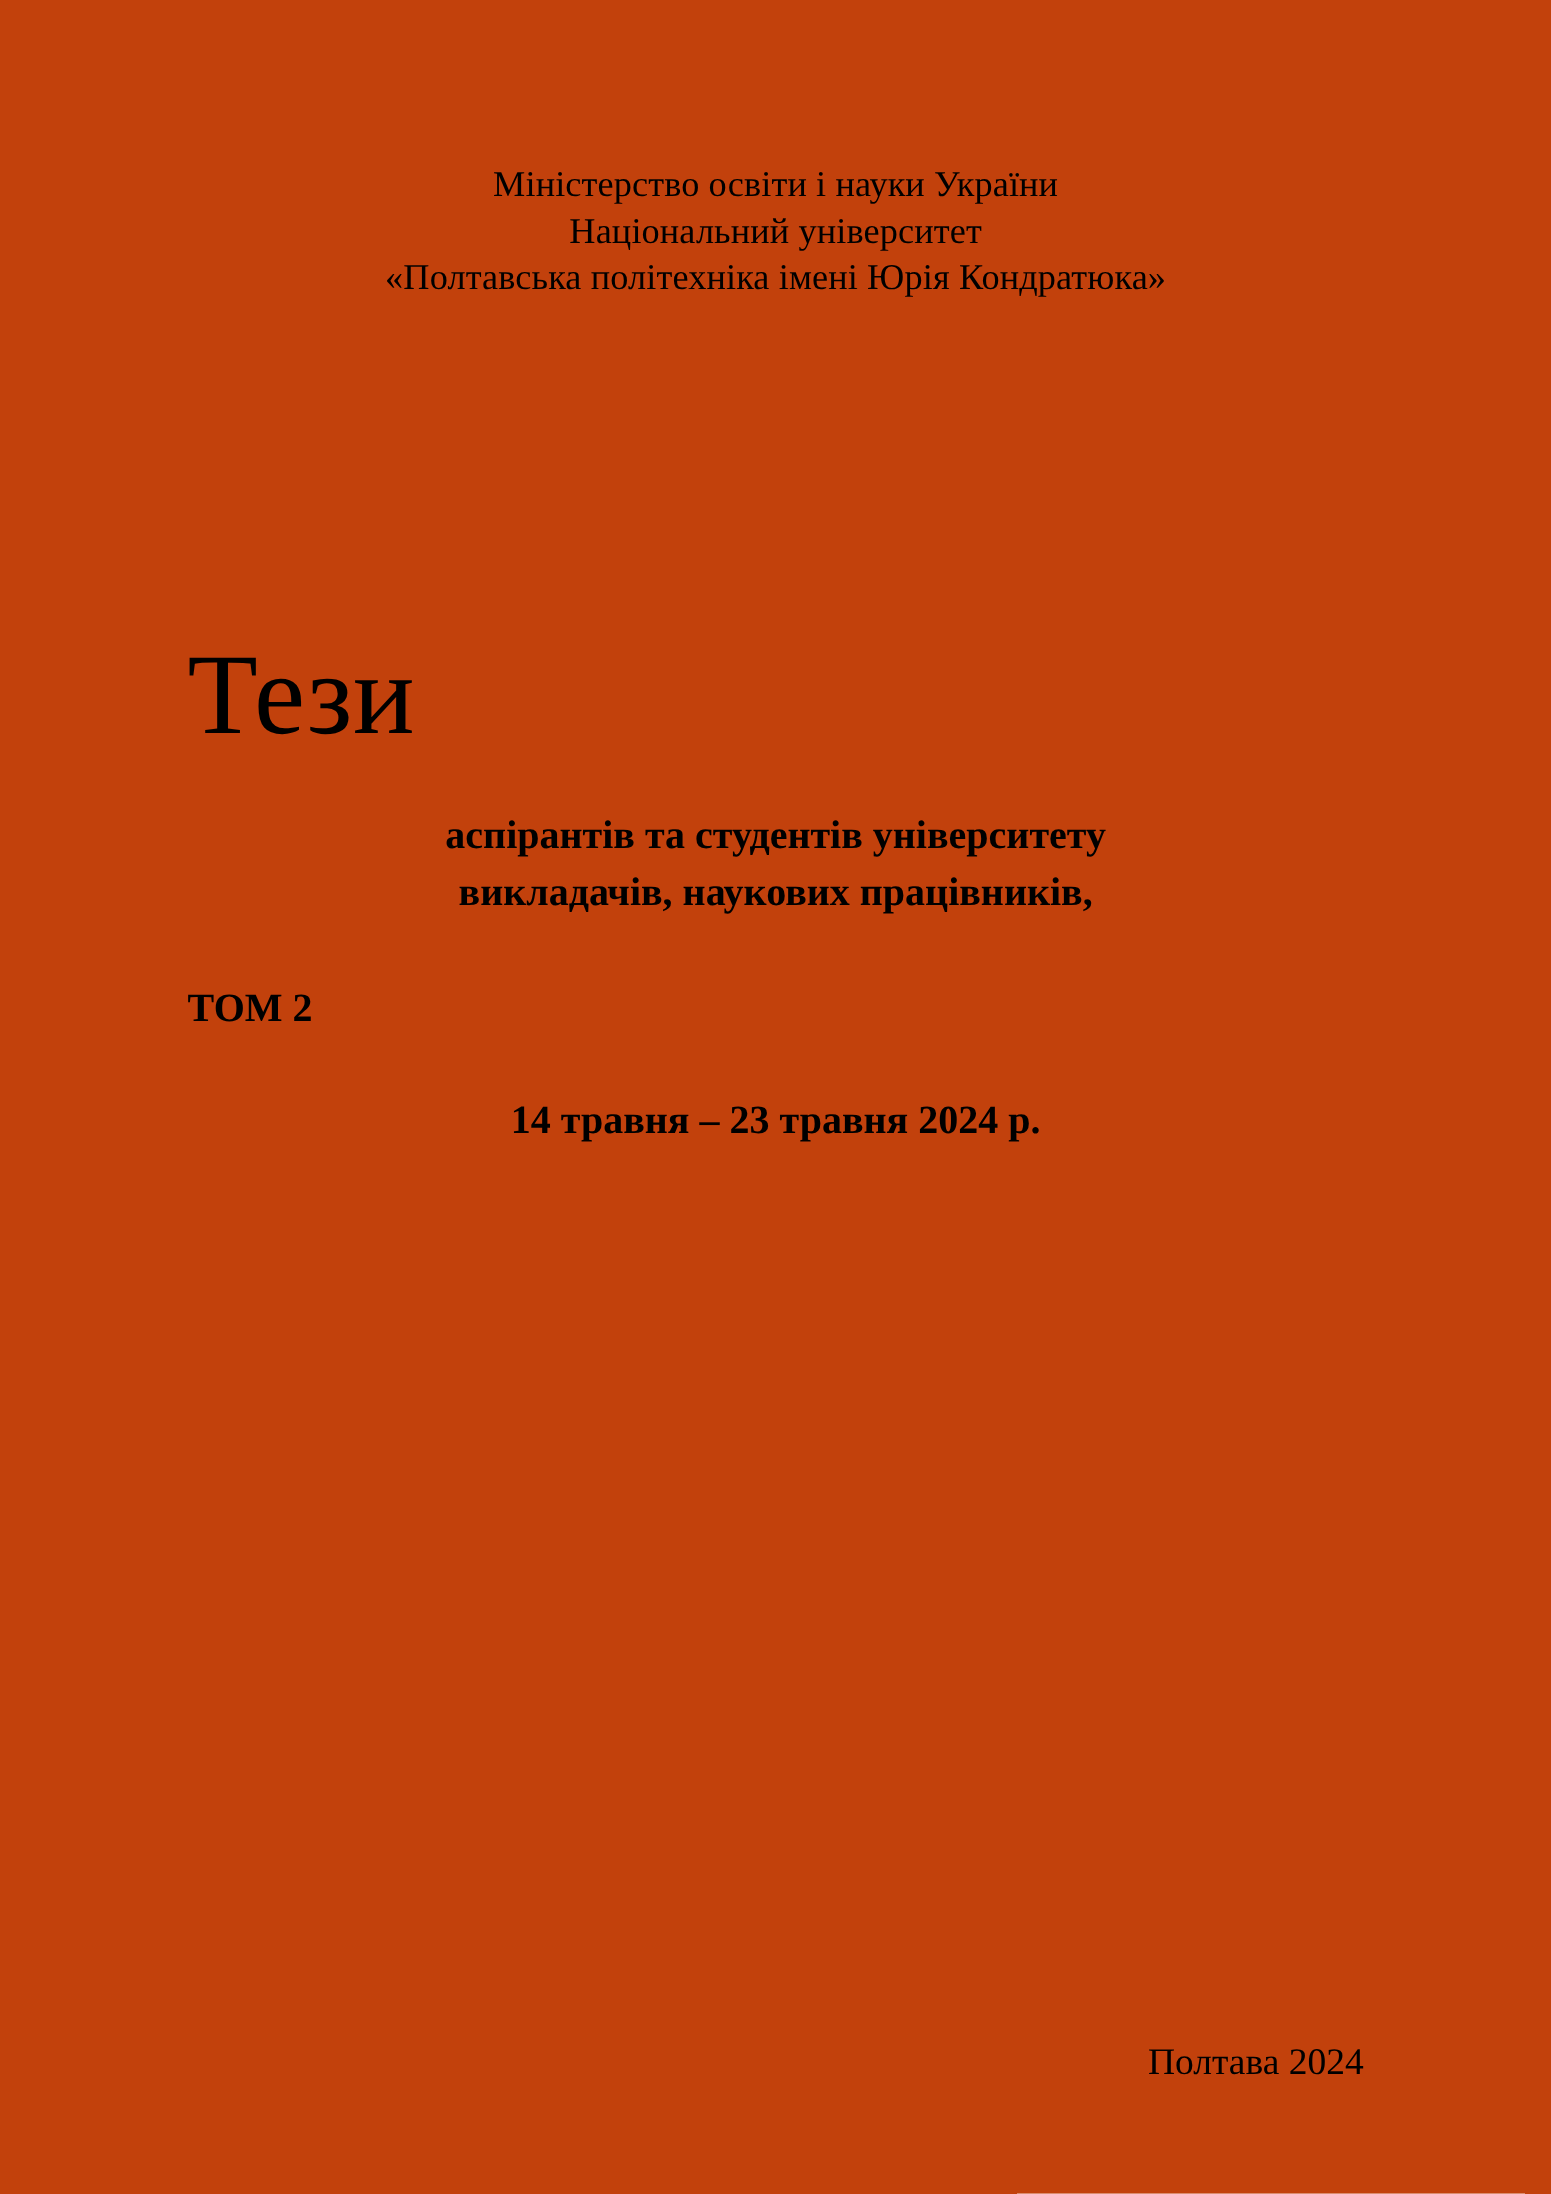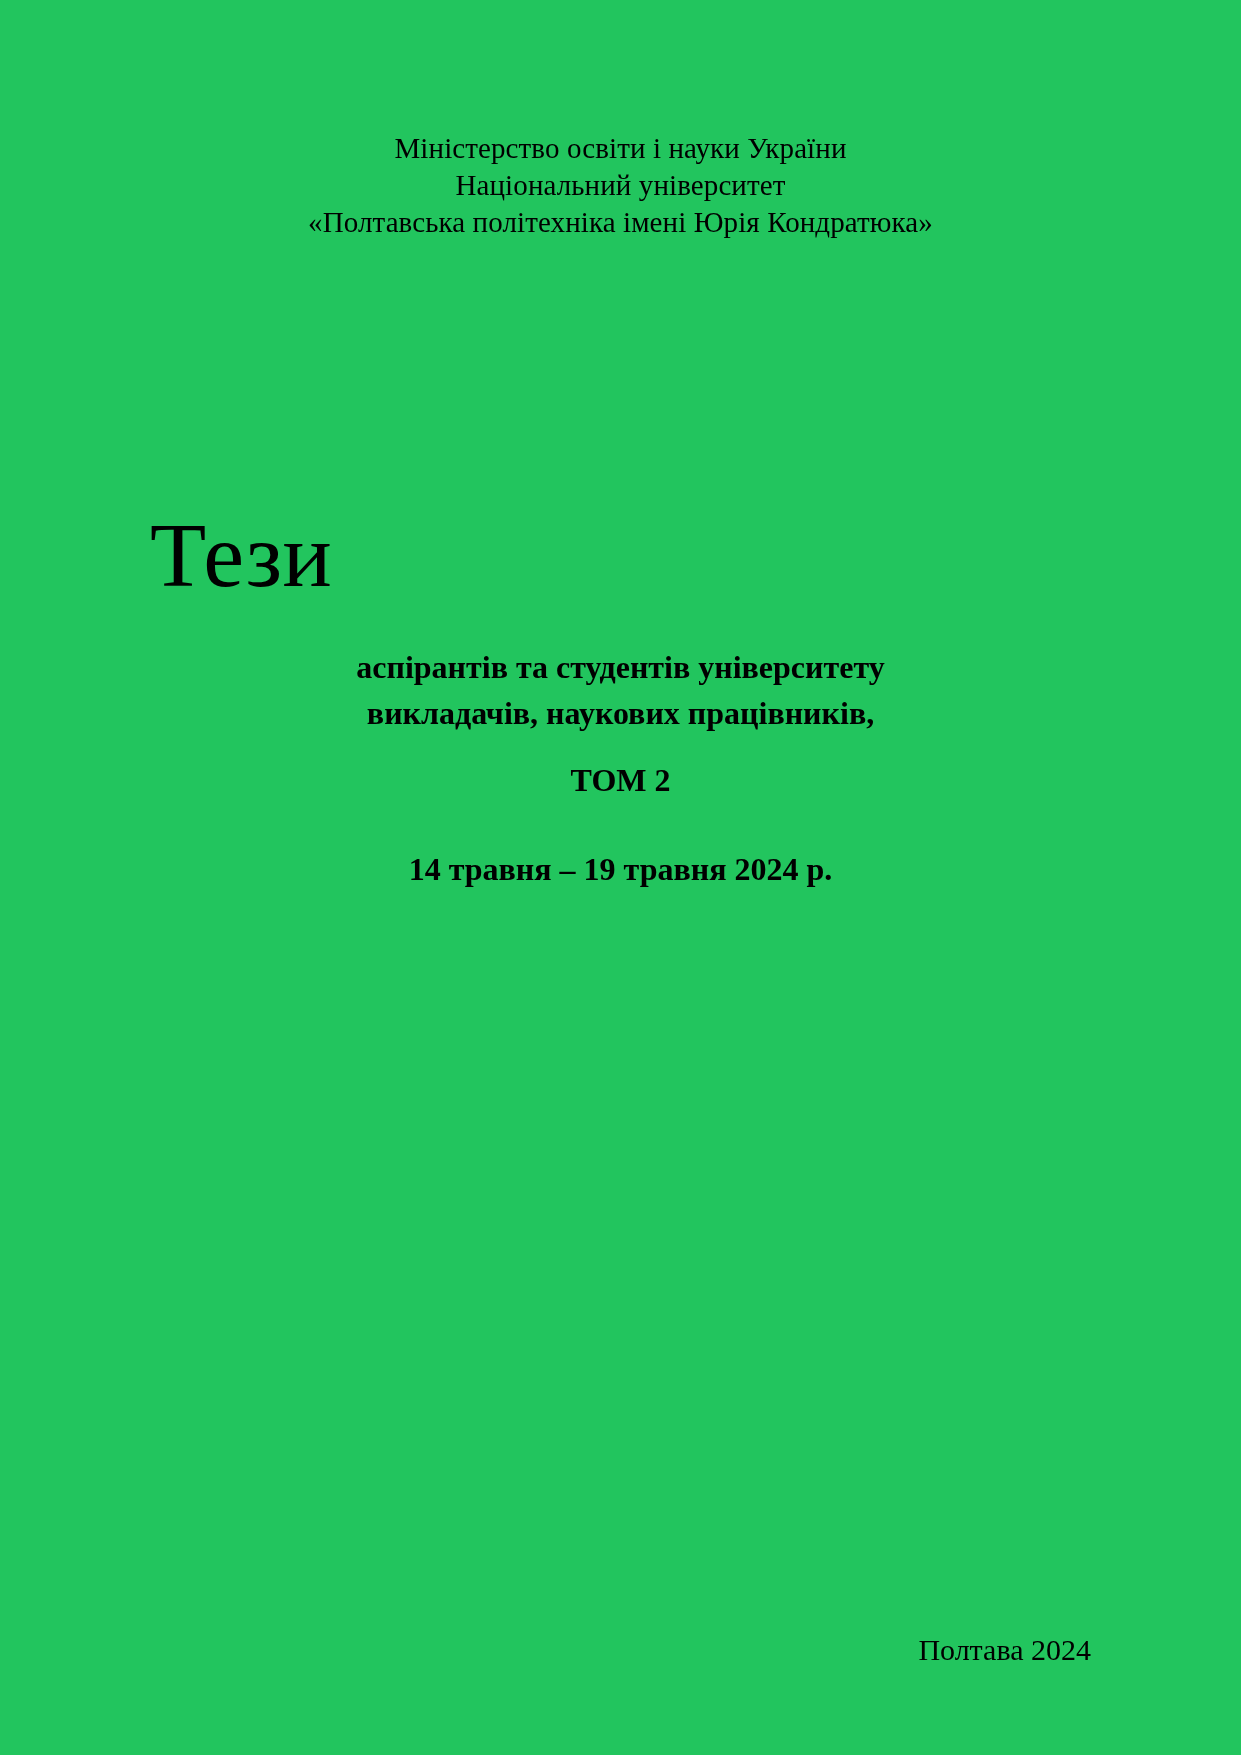--- a/index.html
+++ b/index.html
@@ -9,21 +9,21 @@
   }
   body {
     font-family: "Liberation Serif", "DejaVu Serif", serif;
     color: #000000;
   }
   .page {
     position: relative;
     width: 1241px;
     height: 1755px;
     margin: 0 auto;
-    background: #22c55e;
+    background: #c2410c;
     overflow: hidden;
   }
   .content {
     position: absolute;
     left: 0;
     top: 0;
     width: 1241px;
     height: 1755px;
     box-sizing: border-box;
     padding: 130px 150px 60px 150px;
@@ -54,22 +54,21 @@
     text-align: center;
     font-weight: bold;
     font-size: 32px;
     line-height: 1.42;
   }
   .subtitle .line {
     display: block;
     white-space: nowrap;
   }
   .volume {
-    margin-top: 26px;
-    text-align: center;
+    margin-top: 52px;
     font-weight: bold;
     font-size: 32px;
   }
   .dates {
     margin-top: 52px;
     text-align: center;
     font-weight: bold;
     font-size: 32px;
   }
   .flex-fill {
@@ -97,20 +96,20 @@
 
     <div class="doc-title">Тези</div>
 
     <div class="subtitle">
       <span class="line">аспірантів та студентів університету</span>
       <span class="line">викладачів, наукових працівників,</span>
     </div>
 
     <div class="volume">ТОМ 2</div>
 
-    <div class="dates">14 травня – 19 травня 2024 р.</div>
+    <div class="dates">14 травня – 23 травня 2024 р.</div>
 
     <div class="flex-fill"></div>
 
     <div class="imprint">Полтава 2024</div>
 
   </div>
 </div>
 
 </body></html>

